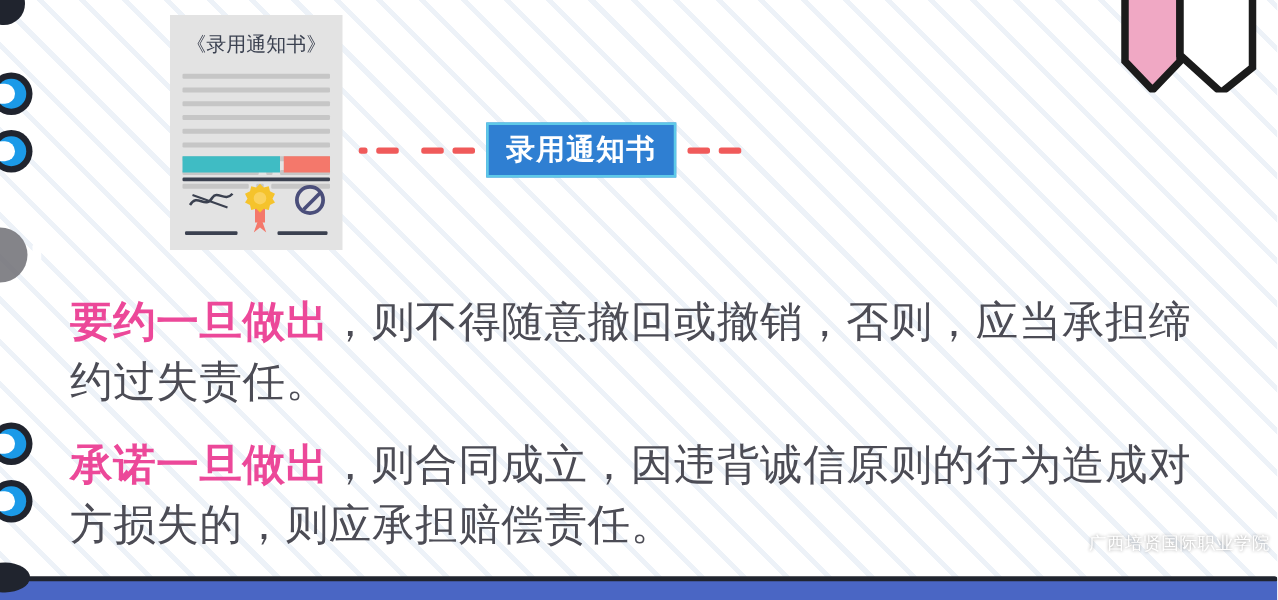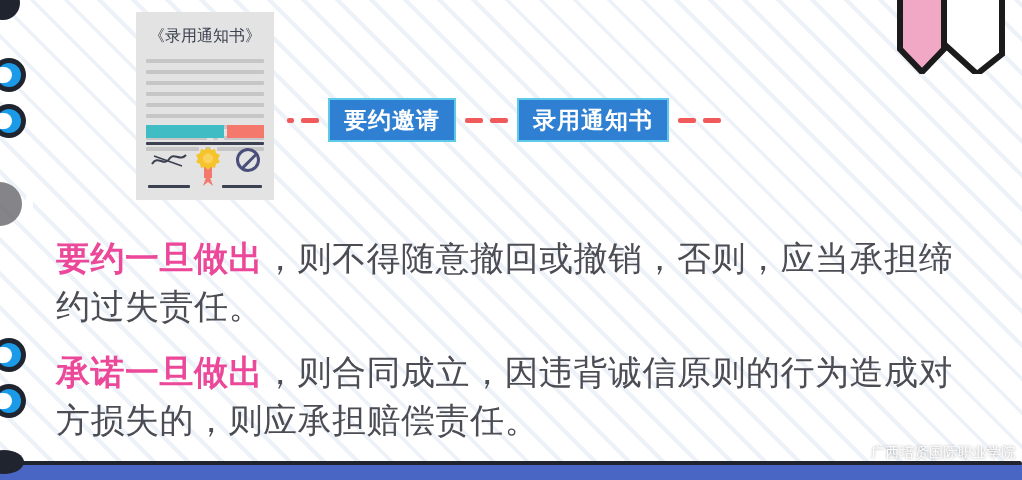--- a/index.html
+++ b/index.html
@@ -276,21 +276,21 @@
   .para-1 { top: 234px; }
   .para-2 { top: 348px; }
   .hl {
     color: #ec4899;
     font-weight: 700;
   }
 
   
   .watermark {
     position: absolute;
-    right: 6px; bottom: 18px;
+    right: 6px; bottom: 36px;
     font-size: 14px;
     color: #ffffff;
     font-family: "DejaVu Sans", "Liberation Sans", sans-serif;
     letter-spacing: 0.5px;
     text-shadow: 0 0 3px rgba(0,0,0,0.45);
     opacity: 0.95;
     margin-left: 48px;
   }
 </style>
 </head>
@@ -374,23 +374,20 @@
       <div class="doc-stamp"></div>
     </div>
   </div>
 
   <div class="flow">
     <div class="flow-dashes">
       <span class="dash small"></span>
       <span class="dash"></span>
     </div>
 
-    <div class="flow-box">
-      <span class="flow-label">要约邀请</span>
-    </div>
 
     <div class="flow-dashes">
       <span class="dash"></span>
       <span class="dash"></span>
     </div>
 
     <div class="flow-box">
       <span class="flow-label">录用通知书</span>
     </div>
 

